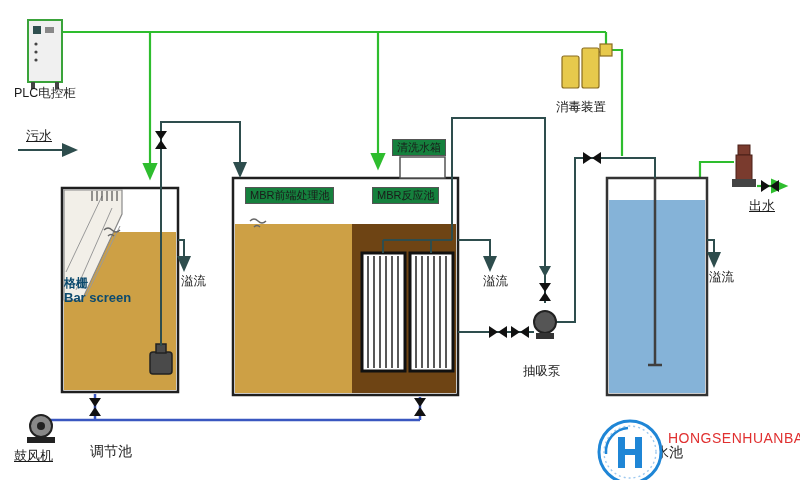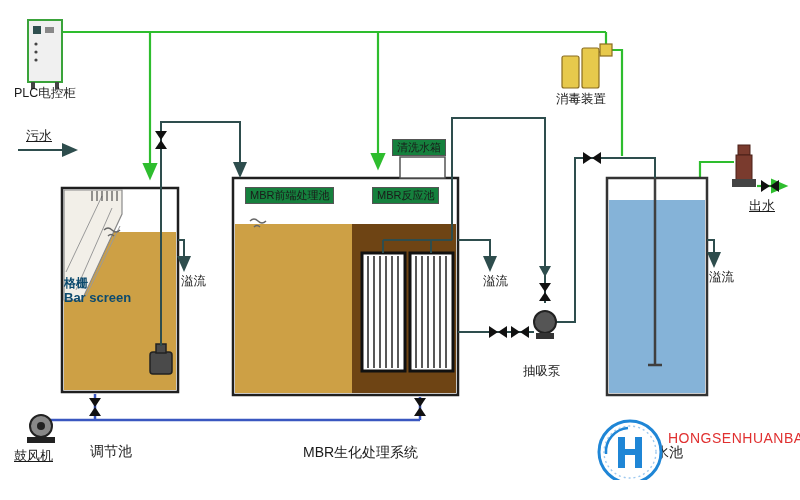--- a/index.html
+++ b/index.html
@@ -178,27 +178,26 @@
   </div>
 
   <div class="lbl f12" style="left:181px;top:274px;">溢流</div>
   <div class="lbl f12" style="left:483px;top:274px;">溢流</div>
   <div class="lbl f12" style="left:709px;top:270px;">溢流</div>
 
   <div class="lbl boxlbl" style="left:245px;top:187px;">MBR前端处理池</div>
   <div class="lbl boxlbl" style="left:372px;top:187px;">MBR反应池</div>
   <div class="lbl boxlbl" style="left:392px;top:139px;">清洗水箱</div>
 
-  <div class="lbl f12" style="left:556px;top:92px;">消毒装置</div>
+  <div class="lbl f12" style="left:556px;top:100px;">消毒装置</div>
   <div class="lbl f12" style="left:523px;top:364px;">抽吸泵</div>
   <div class="lbl f13" style="left:749px;top:199px;">出水</div>
 
   <div class="lbl f13" style="left:14px;top:449px;">鼓风机</div>
   <div class="lbl f14" style="left:90px;top:443px;">调节池</div>
-  <div class="lbl f14" style="left:303px;top:444px;">MBR生化处理系统</div>
   <div class="lbl f14 clearwater" style="left:641px;top:444px;">清水池</div>
 
   <svg class="logo-svg" width="72" height="72" viewBox="0 0 72 72">
     <circle cx="36" cy="36" r="31" fill="#ffffff" stroke="var(--logo_blue)" stroke-width="3"></circle>
     <circle cx="36" cy="36" r="26" fill="none" stroke="#9ec9ef" stroke-width="1.4" stroke-dasharray="2,3"></circle>
     <path d="M12,38 a24,24 0 0 1 22,-26" fill="none" stroke="var(--logo_blue)" stroke-width="2.5"></path>
     <rect x="24" y="21" width="7" height="31" fill="var(--logo_blue)"></rect>
     <rect x="41" y="21" width="7" height="31" fill="var(--logo_blue)"></rect>
     <rect x="24" y="33" width="24" height="6" fill="var(--logo_blue)"></rect>
   </svg>

